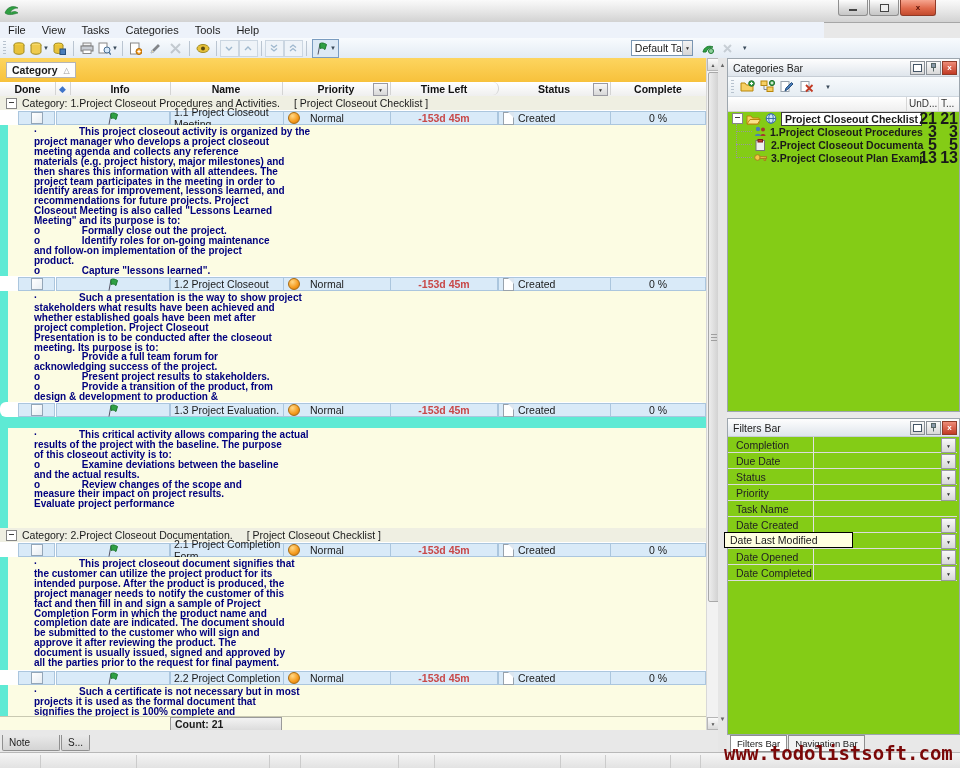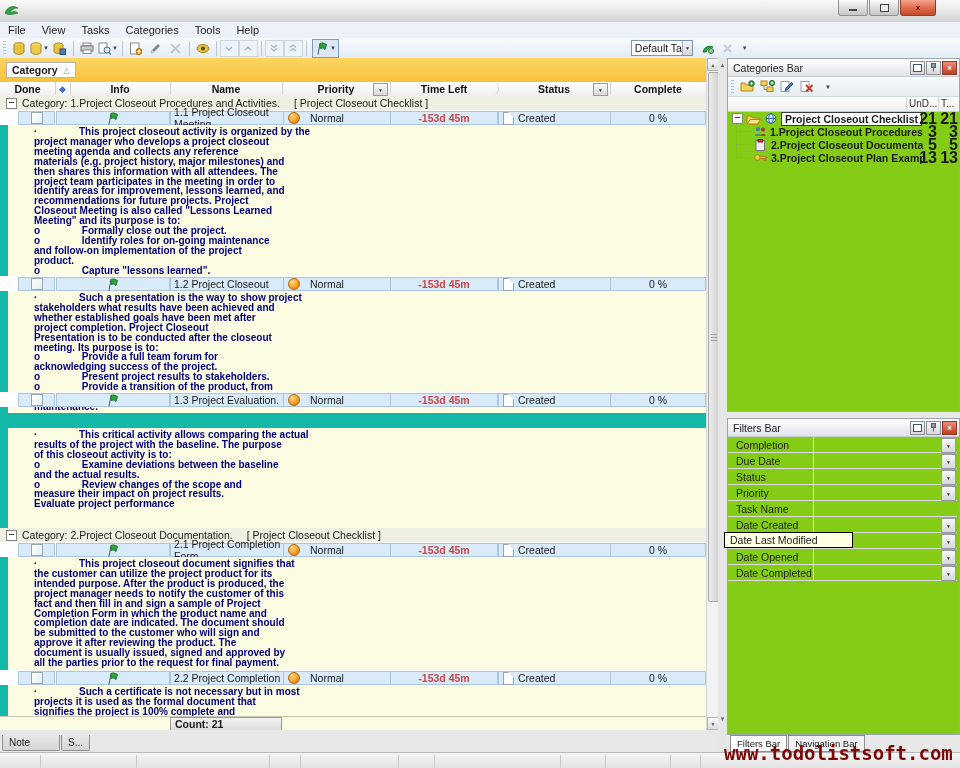--- a/index.html
+++ b/index.html
@@ -13,38 +13,38 @@
   .appicon{width:15px;height:14px;margin:0 5px 0 4px;}
   .titletext{font-size:11px;color:#1d1d1d;}
   .winbtns{position:absolute;top:0;right:24px;display:flex;gap:1px;}
   .winbtn{width:28px;height:15px;border:1px solid #8F8F8F;border-top:none;border-radius:0 0 3px 3px;
     background:linear-gradient(#FDFDFD,#D9D9D9 60%,#C6C6C6);display:flex;align-items:center;justify-content:center;
     font-size:8px;color:#333;}
   .winbtn.close{width:34px;background:linear-gradient(#F6A58F,#E06A4C 55%,#C34B2E);color:#5A1208;border-color:#8F3B28;font-weight:bold;}
   .minglyph{width:8px;height:2px;background:#444;margin-top:5px;}
   .restglyph{width:7px;height:6px;border:1px solid #444;background:#eee;}
   
-  .menubar{position:absolute;left:0;top:22px;width:960px;height:16px;background:#EDF2FA;display:flex;align-items:center;}
+  .menubar{position:absolute;left:0;top:22px;width:824px;height:16px;background:#EDF2FA;display:flex;align-items:center;}
   .menuitem{padding:0 8px;font-size:11px;color:#1d1d1d;}
   .toolbar{position:absolute;left:0;top:38px;width:960px;height:20px;
     background:linear-gradient(#F8FBFE,#E3EBF4);border-bottom:1px solid #C4CEDA;display:flex;align-items:center;}
   .grip{width:3px;height:14px;margin:0 3px;background:repeating-linear-gradient(#B7C2CE 0 1px,transparent 1px 3px);}
   .tbtn{height:18px;min-width:18px;display:flex;align-items:center;justify-content:center;margin:0 1px;}
   .tbtn.disabled{opacity:.45;}
   .tsep{width:1px;height:15px;background:#BAC5D1;margin:0 3px;}
   .ddarrow{font-size:6px;color:#3a4a5a;margin-left:1px;}
   .chevbox{width:17px;height:15px;border:1px solid #CBD6E1;background:#EEF3F8;display:flex;align-items:center;justify-content:center;}
   .flagbox{height:17px;border:1px solid #7A9CC0;background:#DCE9F5;display:flex;align-items:center;padding:0 2px;margin:0 2px;}
   .combo{height:14px;background:#fff;border:1px solid #7A96B2;display:flex;align-items:center;overflow:hidden;position:relative;}
   .combo .ctext{padding-left:3px;white-space:nowrap;font-size:10.5px;}
   .combo .cspin{position:absolute;right:0;top:0;bottom:0;width:9px;border-left:1px solid #9FB2C4;
     background:linear-gradient(#F4F4F4,#D6D6D6);display:flex;align-items:center;justify-content:center;font-size:5px;color:#333;}
   .taskviewcombo{width:60px;margin-left:290px;}
   
-  .grid{position:absolute;left:0;top:58px;width:706px;height:672px;background:#14b8a6;overflow:hidden;}
+  .grid{position:absolute;left:0;top:58px;width:706px;height:672px;background:#5eead4;overflow:hidden;}
   .groupband{position:absolute;left:0;top:0;width:706px;height:24px;background:linear-gradient(#FDD55F,#F7C13B);}
   .groupchip{position:absolute;left:6px;top:4px;height:14px;background:#FDFDFD;border:1px solid #B5B5B5;
     display:flex;align-items:center;padding:0 5px;font-weight:bold;font-size:10.5px;}
   .sorttri{color:#9a9a9a;font-size:8px;margin-left:6px;}
   .hdr{position:absolute;left:0;top:24px;width:706px;height:14px;background:linear-gradient(#FFFFFF,#EFEFEF);
     border-bottom:1px solid #BEBEBE;}
   .hcell{position:absolute;top:0;height:13px;border-right:1px solid #D4D4D4;display:flex;align-items:center;justify-content:center;
     font-weight:bold;font-size:10.5px;color:#111;}
   .h-done{left:0;width:55px;} .h-ico{left:55px;width:15px;} .h-info{left:70px;width:100px;}
   .h-name{left:170px;width:112px;} .h-prio{left:282px;width:108px;} .h-time{left:390px;width:108px;border-radius:6px;}
@@ -71,21 +71,21 @@
     background:radial-gradient(circle at 35% 30%,#FFD887,#F59A1C 60%,#C87010);border:1px solid #A86A10;}
   .docico{width:9px;height:11px;background:#fff;border:1px solid #98A2AC;position:relative;flex:none;}
   .docico::after{content:"";position:absolute;right:-1px;top:-1px;border:3px solid;border-color:#DCE6F0 #DCE6F0 transparent transparent;}
   .desc{position:absolute;left:8px;width:818px;background:#FCFCE3;color:#00007E;
     font-weight:bold;font-size:10px;line-height:9.9px;white-space:pre;overflow:hidden;padding:2px 0 0 26px;box-sizing:border-box;}
   .gridfooter{position:absolute;left:0;top:658px;width:706px;height:14px;background:#FCFCE3;border-top:1px solid #C9C9B2;}
   .countbox{position:absolute;left:170px;top:0;width:106px;height:12px;background:linear-gradient(#F3F3F3,#DCDCDC);
     border:1px solid #9A9A9A;font-weight:bold;font-size:10.5px;display:flex;align-items:center;padding-left:4px;}
   #cat1{top:38px;} #t11{top:52px;} #d11{top:67px;height:151px;}
   #t12{top:218px;} #d12{top:233px;height:122px;}
-  #t13{top:334px;} #d13{top:370px;height:100px;}
+  #t13{top:344px;border-radius:6px;} #d13{top:370px;height:100px;}
   #cat2{top:470px;} #t21{top:484px;} #d21{top:499px;height:113px;}
   #t22{top:612px;} #d22{top:627px;height:31px;}
   
   .vscroll{position:absolute;left:706px;top:58px;width:12px;height:672px;background:#F2F2F2;border-left:1px solid #D8D8D8;box-sizing:border-box;}
   .sbtn{position:absolute;left:0;width:12px;height:13px;background:linear-gradient(#FBFBFB,#DADADA);
     border:1px solid #B6B6B6;box-sizing:border-box;display:flex;align-items:center;justify-content:center;font-size:5px;color:#555;}
   .sthumb{position:absolute;left:1px;width:10px;top:14px;height:528px;border:1px solid #A8A8A8;border-radius:2px;
     background:linear-gradient(90deg,#EDEDED,#CFCFCF);}
   .sthumb::after{content:"";position:absolute;left:2px;right:2px;top:50%;height:7px;margin-top:-3px;
     background:repeating-linear-gradient(#9f9f9f 0 1px,transparent 1px 3px);}

